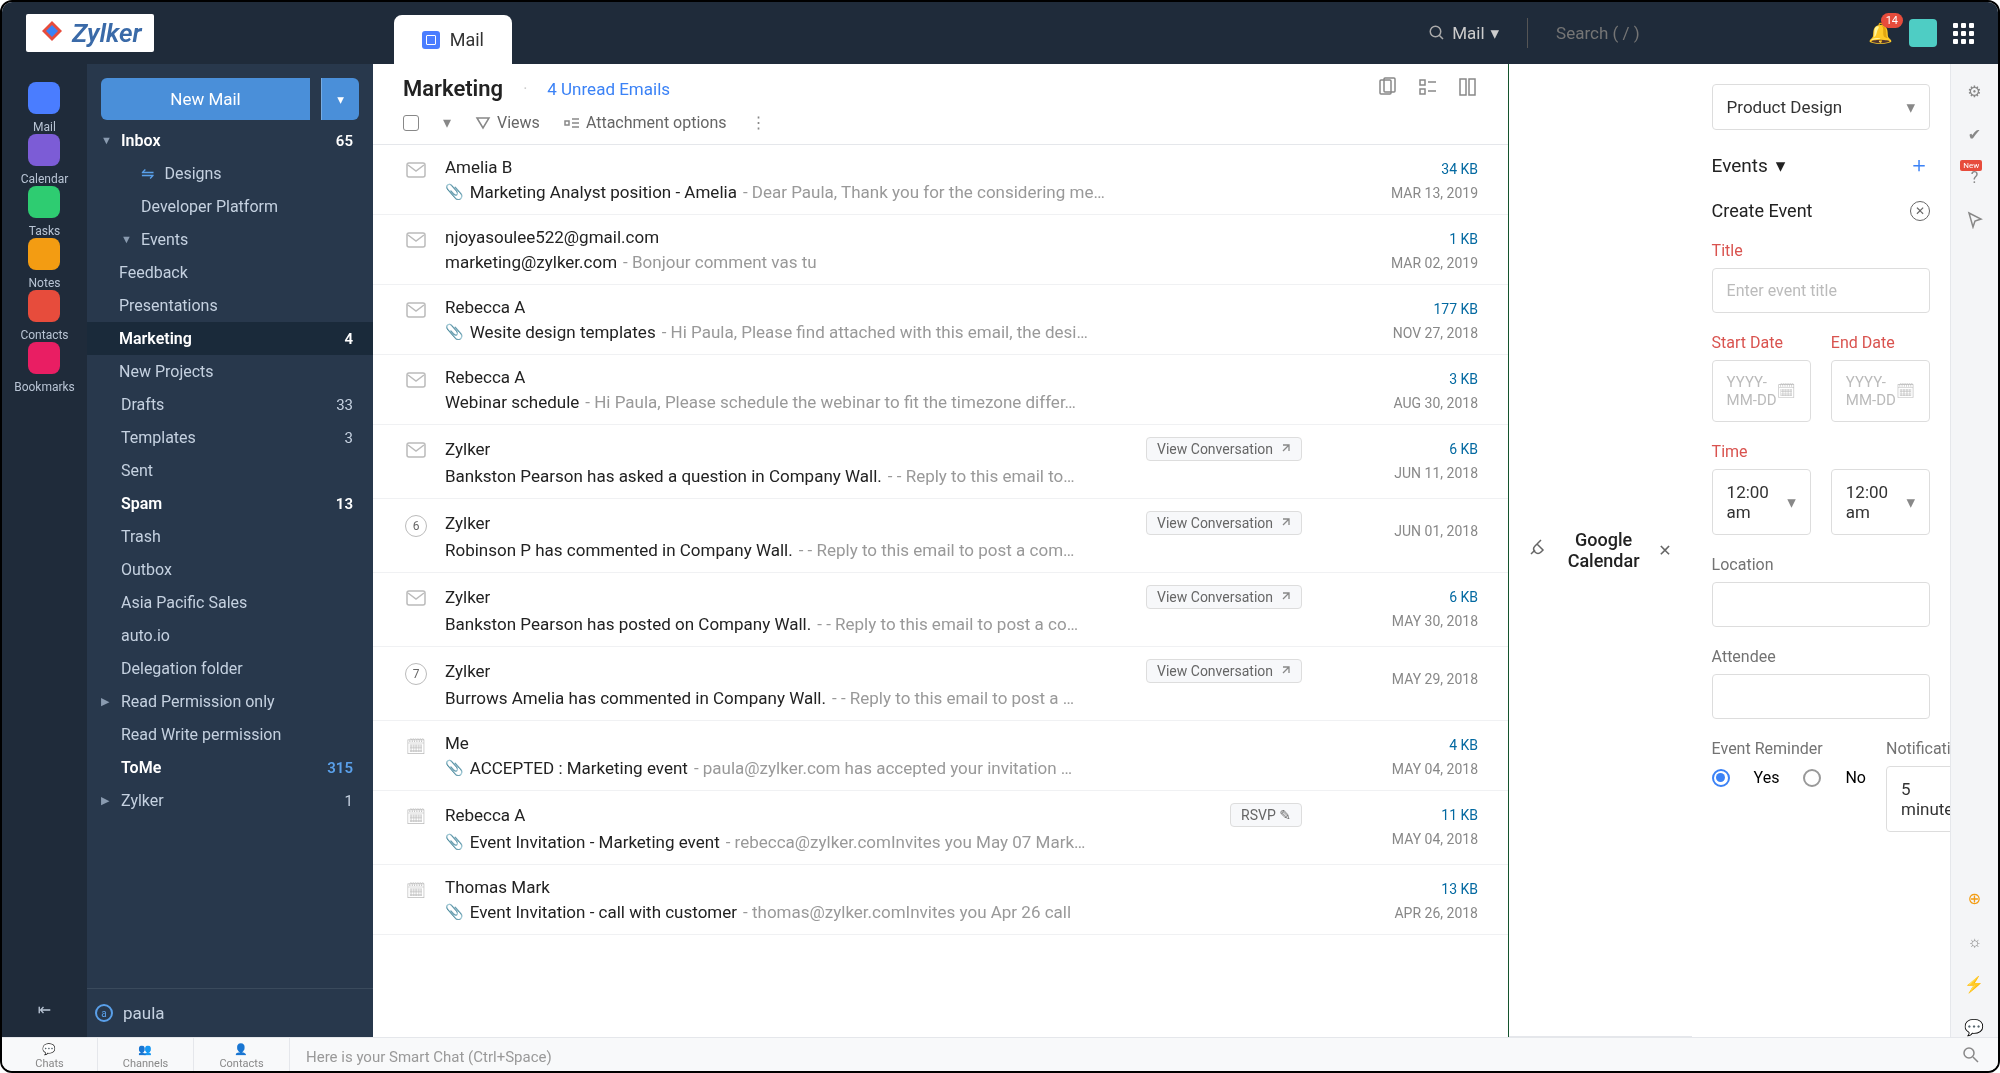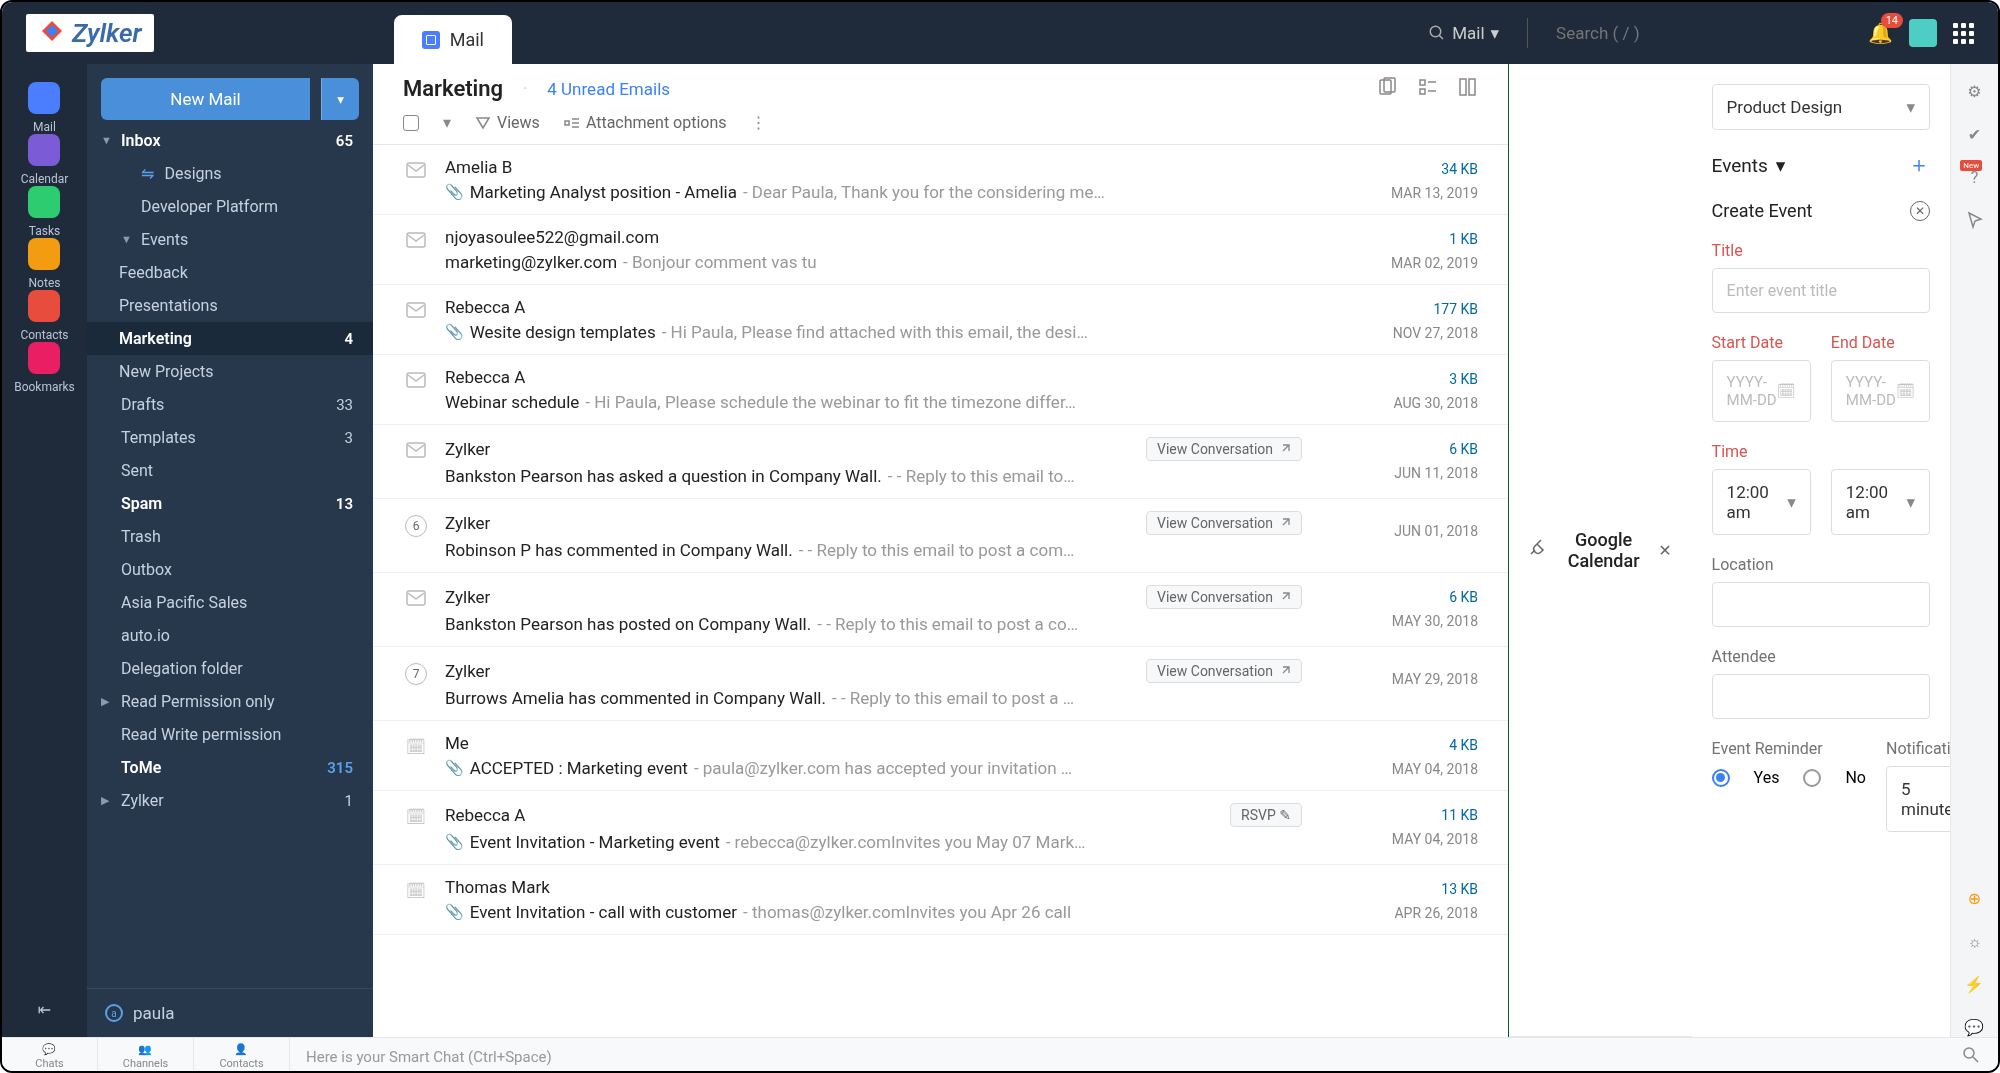--- a/index.html
+++ b/index.html
@@ -36,21 +36,21 @@
 .folders{flex:1;overflow-y:auto;padding-bottom:8px}
 .f-row{display:flex;align-items:center;padding:7px 20px 7px 14px;font-size:16px;cursor:pointer;gap:8px}
 .f-row.l1{padding-left:34px}
 .f-row.l2{padding-left:32px}
 .f-row.active{background:#1a2a3a;color:#fff;font-weight:600}
 .f-row.bold{font-weight:600;color:#fff}
 .f-cnt{margin-left:auto;font-size:15px}
 .f-cnt.blue{color:#5aa0ea}
 .chev{width:12px;color:#8a9bb0;font-size:11px}
 .shared-icon{color:#5aa0ea;margin-right:2px}
-.user-row{display:flex;align-items:center;gap:10px;padding:14px 18px;border-top:1px solid #3a4a5c}
+.user-row{display:flex;align-items:center;gap:10px;padding:14px 8px;border-top:1px solid #3a4a5c}
 .user-at{width:18px;height:18px;border:2px solid #5aa0ea;border-radius:50%;position:relative}
 .user-at::after{content:"a";position:absolute;inset:0;display:flex;align-items:center;justify-content:center;color:#5aa0ea;font-size:10px}
 .content{flex:1;background:#fff;display:flex;flex-direction:column;min-width:0}
 .ch{padding:12px 30px 0;display:flex;align-items:center;gap:20px}
 .ch-title{font-size:22px;font-weight:600;color:#222}
 .ch-unread{color:#3b82f6;font-size:17px}
 .ch-tools{margin-left:auto;display:flex;gap:20px;color:#888}
 .toolbar{display:flex;align-items:center;gap:24px;padding:12px 30px;border-bottom:1px solid #e5e7eb;color:#666;font-size:16px}
 .tb-chk{width:16px;height:16px;border:1.5px solid #888;border-radius:3px}
 .tb-item{display:flex;align-items:center;gap:6px;cursor:pointer}

